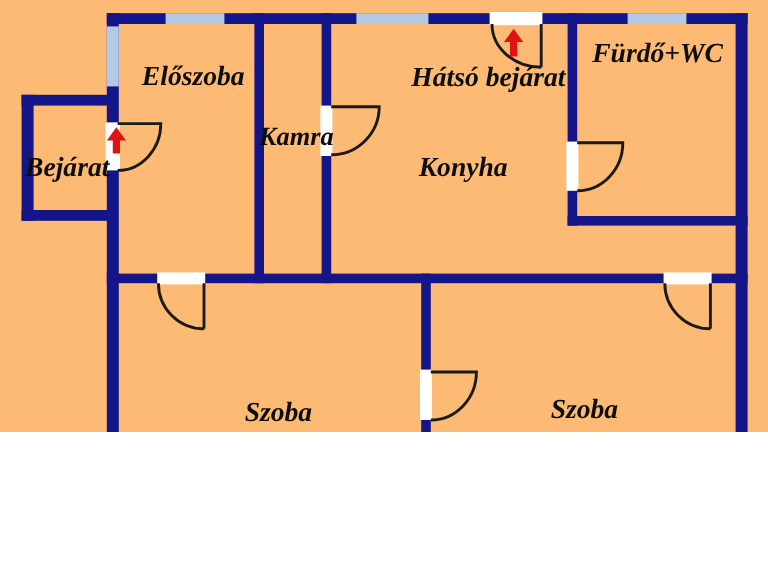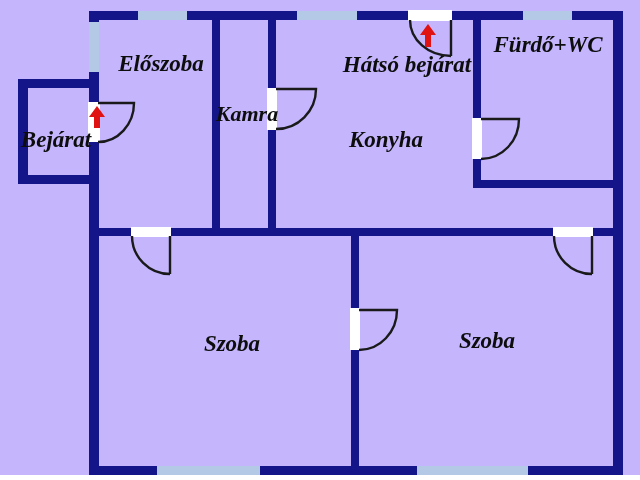--- a/index.html
+++ b/index.html
@@ -1,21 +1,21 @@
 <!DOCTYPE html>
 <html><head>
 <meta charset="utf-8">
 <style>
   html, body { margin: 0; padding: 0; }
   body { background: #ffffff; }
   .stage {
     position: relative;
     width: 640px;
-    height: 475px;
-    background: #c4b5fd;
+    height: 360px;
+    background: #fdba74;
     overflow: hidden;
   }
   svg { display: block; }
   .door {
     fill: none;
     stroke-width: 2.4;
     stroke-linecap: butt;
     stroke-linejoin: miter;
   }
   .room-label {

